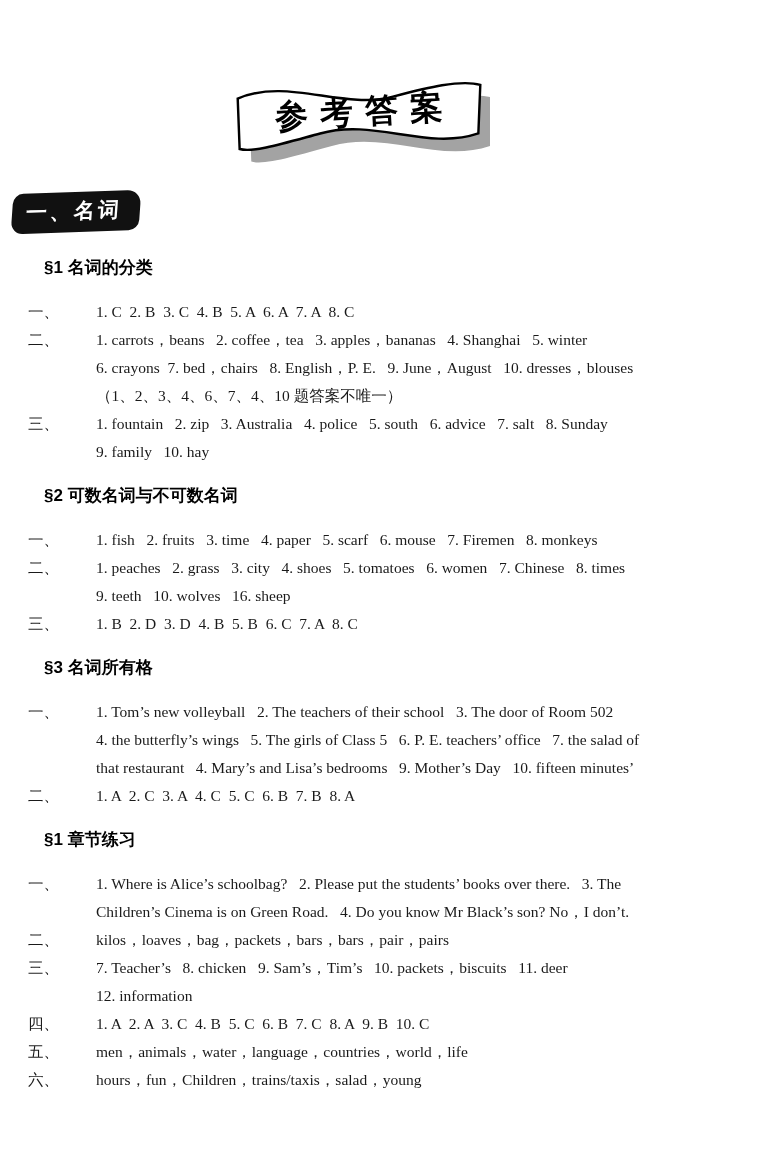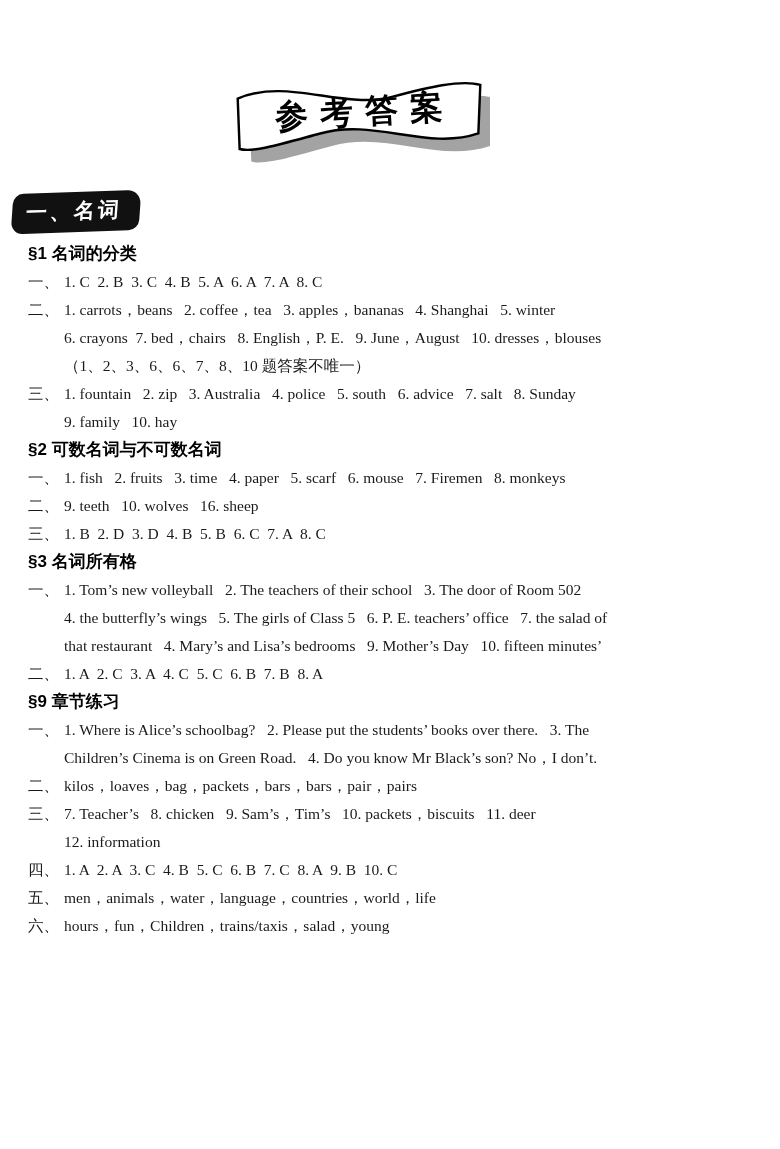--- a/index.html
+++ b/index.html
@@ -62,37 +62,38 @@
   
   .content {
     padding: 0 22px 0 28px;
     font-size: 15.5px;
   }
   .sub-heading {
     font-family: "Liberation Sans", sans-serif;
     font-weight: bold;
     font-size: 17px;
     line-height: 28px;
-    margin: 0;
+    margin: 16px;
     color: #000;
   }
   .answer-block {
     position: relative;
     padding-left: 36px;
     margin: 0;
   }
   .block-label {
     position: absolute;
     left: 0; top: 0;
     line-height: 28px;
     white-space: nowrap;
   }
   .block-line {
     line-height: 28px;
     white-space: pre-wrap;
+    margin-left: 32px;
   }
 </style>
 </head>
 <body>
 
 <div class="page">
 
   <div class="banner">
     <svg width="262" height="104" viewBox="0 0 270 104">
       <path d="M10,34 C62,12 118,46 170,32 C205,23 240,14 260,20 L258,70 C205,88 150,54 95,70 C58,80 26,90 12,86 Z" transform="translate(12,13)" fill="#a3a3a3" stroke="none"></path>
@@ -105,52 +106,53 @@
       <div class="chapter-wrap"><span class="chapter-badge">一、名词</span></div>
       <div class="sub-heading">§1 名词的分类</div>
       <div class="answer-block">
         <span class="block-label">一、</span>
         <div class="block-line">1. C  2. B  3. C  4. B  5. A  6. A  7. A  8. C</div>
       </div>
       <div class="answer-block">
         <span class="block-label">二、</span>
         <div class="block-line">1. carrots，beans   2. coffee，tea   3. apples，bananas   4. Shanghai   5. winter</div>
         <div class="block-line">6. crayons  7. bed，chairs   8. English，P. E.   9. June，August   10. dresses，blouses</div>
-        <div class="block-line">（1、2、3、6、6、7、8、10 题答案不唯一）</div>
+        <div class="block-line">（1、2、3、4、6、7、4、10 题答案不唯一）</div>
       </div>
       <div class="answer-block">
         <span class="block-label">三、</span>
         <div class="block-line">1. fountain   2. zip   3. Australia   4. police   5. south   6. advice   7. salt   8. Sunday</div>
         <div class="block-line">9. family   10. hay</div>
       </div>
       <div class="sub-heading">§2 可数名词与不可数名词</div>
       <div class="answer-block">
         <span class="block-label">一、</span>
         <div class="block-line">1. fish   2. fruits   3. time   4. paper   5. scarf   6. mouse   7. Firemen   8. monkeys</div>
       </div>
       <div class="answer-block">
         <span class="block-label">二、</span>
+        <div class="block-line">1. peaches   2. grass   3. city   4. shoes   5. tomatoes   6. women   7. Chinese   8. times</div>
         <div class="block-line">9. teeth   10. wolves   16. sheep</div>
       </div>
       <div class="answer-block">
         <span class="block-label">三、</span>
         <div class="block-line">1. B  2. D  3. D  4. B  5. B  6. C  7. A  8. C</div>
       </div>
       <div class="sub-heading">§3 名词所有格</div>
       <div class="answer-block">
         <span class="block-label">一、</span>
         <div class="block-line">1. Tom’s new volleyball   2. The teachers of their school   3. The door of Room 502</div>
         <div class="block-line">4. the butterfly’s wings   5. The girls of Class 5   6. P. E. teachers’ office   7. the salad of</div>
         <div class="block-line">that restaurant   4. Mary’s and Lisa’s bedrooms   9. Mother’s Day   10. fifteen minutes’</div>
       </div>
       <div class="answer-block">
         <span class="block-label">二、</span>
         <div class="block-line">1. A  2. C  3. A  4. C  5. C  6. B  7. B  8. A</div>
       </div>
-      <div class="sub-heading">§9 章节练习</div>
+      <div class="sub-heading">§1 章节练习</div>
       <div class="answer-block">
         <span class="block-label">一、</span>
         <div class="block-line">1. Where is Alice’s schoolbag?   2. Please put the students’ books over there.   3. The</div>
         <div class="block-line">Children’s Cinema is on Green Road.   4. Do you know Mr Black’s son? No，I don’t.</div>
       </div>
       <div class="answer-block">
         <span class="block-label">二、</span>
         <div class="block-line">kilos，loaves，bag，packets，bars，bars，pair，pairs</div>
       </div>
       <div class="answer-block">

